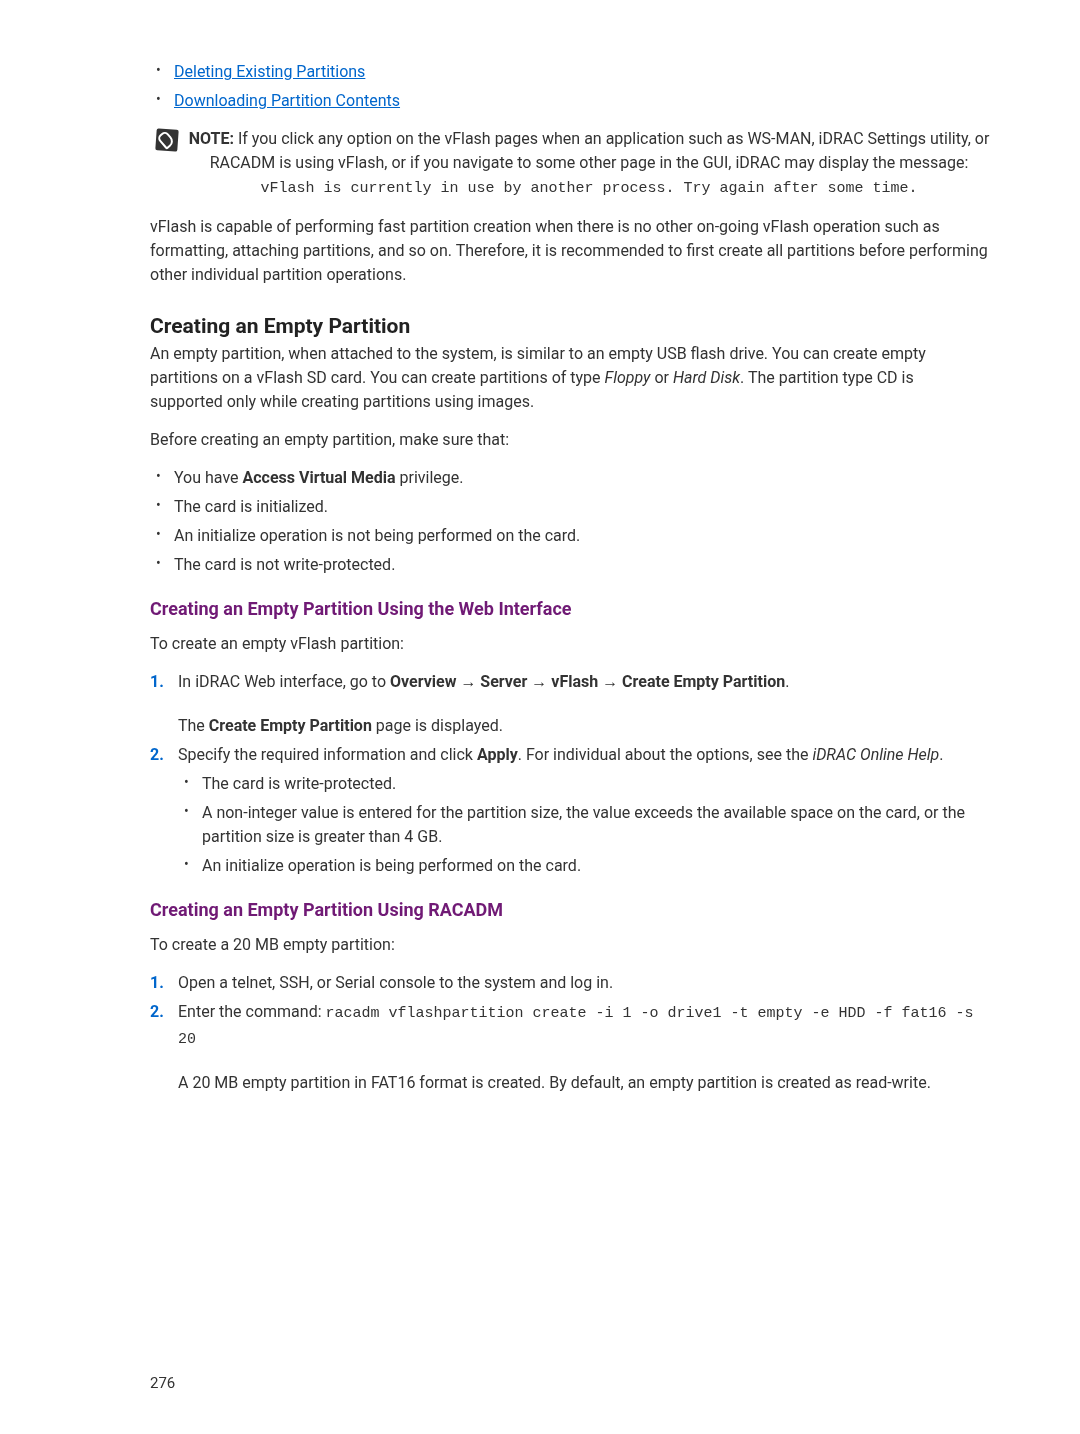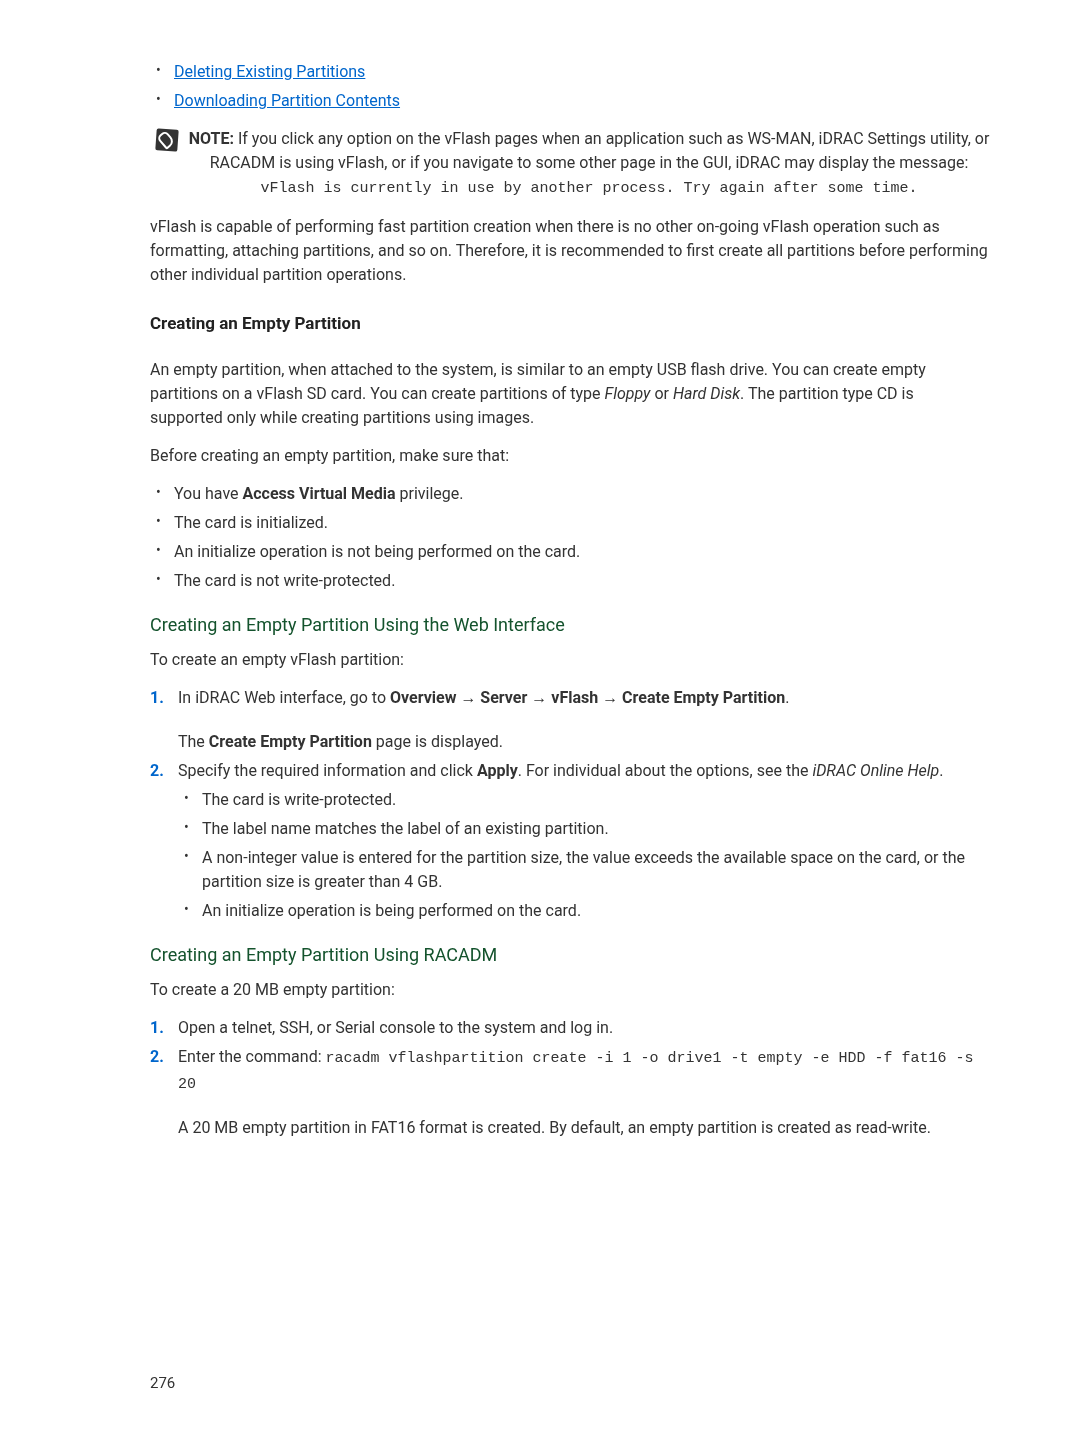--- a/index.html
+++ b/index.html
@@ -74,32 +74,32 @@
       font-weight: bold;
     }
     .mono {
       font-family: "Courier New", Courier, monospace;
       font-size: 15px;
     }
     .para {
       margin-bottom: 14px;
     }
     h2 {
-      font-size: 17px;
+      font-size: 21px;
       font-weight: bold;
       margin-top: 24px;
-      margin-bottom: 22px;
+      margin-bottom: 0;
       color: #222;
     }
     h3 {
       font-size: 18px;
-      font-weight: normal;
+      font-weight: bold;
       margin-top: 18px;
       margin-bottom: 10px;
-      color: #14532d;
+      color: #701a75;
     }
     ol {
       list-style: none;
       counter-reset: step;
     }
     ol > li {
       counter-increment: step;
       position: relative;
       padding-left: 28px;
       margin-bottom: 5px;
@@ -183,21 +183,20 @@
   <li>
     <span>In iDRAC Web interface, go to </span><span class="bold">Overview</span><span> → </span><span class="bold">Server</span><span> → </span><span class="bold">vFlash</span><span> → </span><span class="bold">Create Empty Partition</span>.
     <div class="step-body">
       <span>The </span><span class="bold">Create Empty Partition</span><span> page is displayed.</span>
     </div>
   </li>
   <li>
     <span>Specify the required information and click </span><span class="bold">Apply</span><span>. For individual about the options, see the </span><span class="italic">iDRAC Online Help</span>.
     <ul class="nested-bullets">
       <li>The card is write-protected.</li>
-      <li>The label name matches the label of an existing partition.</li>
       <li>A non-integer value is entered for the partition size, the value exceeds the available space on the card, or the partition size is greater than 4 GB.</li>
       <li>An initialize operation is being performed on the card.</li>
     </ul>
   </li>
 </ol>
 
 <h3>Creating an Empty Partition Using RACADM</h3>
 
 <p class="para">To create a 20 MB empty partition:</p>
 

